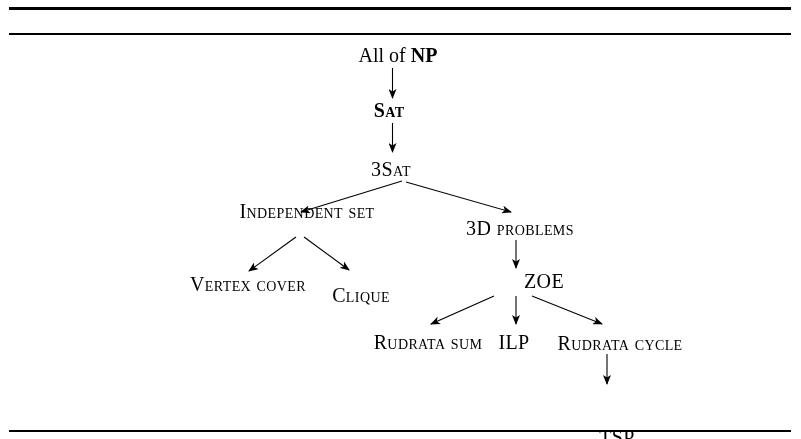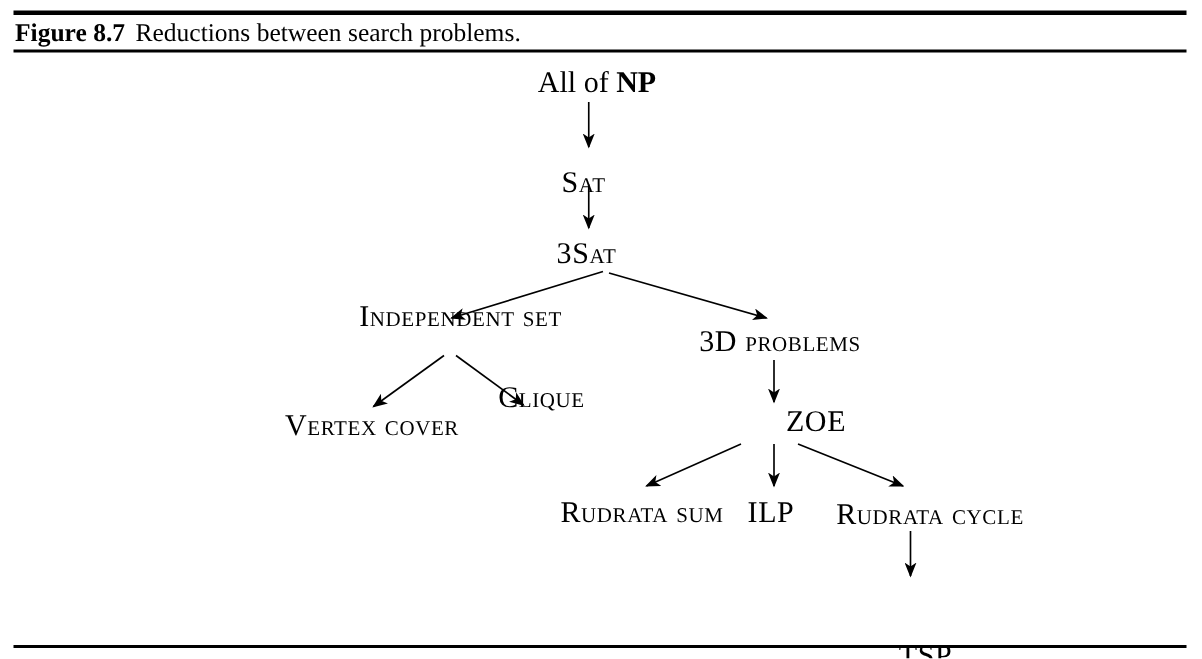--- a/index.html
+++ b/index.html
@@ -59,23 +59,20 @@
     letter-spacing: 0.4px;
   }
 </style>
 </head>
 <body>
 
 <div class="page">
 
   <div class="rule rule-top"></div>
 
-  <div class="caption">
-    <span class="fig-label">Figure 8.7</span><span class="fig-text">Reductions between search problems.</span>
-  </div>
 
   <div class="rule rule-caption"></div>
 
   <div class="diagram">
     <svg id="edges" class="edges-layer" width="801" height="439" viewBox="0 0 801 439">
       <defs>
         <marker id="arrowhead" viewBox="0 0 10 8" refX="9" refY="4" markerWidth="10" markerHeight="8" markerUnits="userSpaceOnUse" orient="auto">
           <path d="M0,0 L10,4 L0,8 L2.6,4 Z" fill="#000000"></path>
         </marker>
       </defs>
@@ -86,26 +83,26 @@
         <line x1="296" y1="237" x2="249" y2="271" stroke="#000000" stroke-width="1.1" marker-end="url(#arrowhead)"></line>
         <line x1="304" y1="237" x2="349" y2="270" stroke="#000000" stroke-width="1.1" marker-end="url(#arrowhead)"></line>
         <line x1="516" y1="240" x2="516" y2="268" stroke="#000000" stroke-width="1.1" marker-end="url(#arrowhead)"></line>
         <line x1="494" y1="296" x2="431" y2="324" stroke="#000000" stroke-width="1.1" marker-end="url(#arrowhead)"></line>
         <line x1="516" y1="296" x2="516" y2="324" stroke="#000000" stroke-width="1.1" marker-end="url(#arrowhead)"></line>
         <line x1="532" y1="296" x2="602" y2="324" stroke="#000000" stroke-width="1.1" marker-end="url(#arrowhead)"></line>
         <line x1="607" y1="354" x2="607" y2="384" stroke="#000000" stroke-width="1.1" marker-end="url(#arrowhead)"></line>
       </svg>
     <div id="nodes">
         <div class="node" style="left: 398px; top: 55px;"><span>All of </span><span style="font-weight: bold;">NP</span></div>
-        <div class="node smallcaps" style="left: 389px; top: 122px;"><span>Sat</span></div>
+        <div class="node smallcaps" style="left: 389px; top: 110px; font-weight: bold;"><span>Sat</span></div>
         <div class="node smallcaps" style="left: 391px; top: 169px; text-align: right;"><span>3Sat</span></div>
         <div class="node smallcaps" style="left: 307px; top: 211px;"><span>Independent set</span></div>
         <div class="node smallcaps" style="left: 520px; top: 228px;"><span>3D problems</span></div>
         <div class="node smallcaps" style="left: 248px; top: 284px;"><span>Vertex cover</span></div>
-        <div class="node smallcaps" style="left: 361px; top: 265px;"><span>Clique</span></div>
+        <div class="node smallcaps" style="left: 361px; top: 295px;"><span>Clique</span></div>
         <div class="node smallcaps" style="left: 532px; top: 281px; margin-left: 12px;"><span>ZOE</span></div>
         <div class="node smallcaps" style="left: 428px; top: 342px;"><span>Rudrata sum</span></div>
         <div class="node smallcaps" style="left: 514px; top: 342px;"><span>ILP</span></div>
         <div class="node smallcaps" style="left: 620px; top: 343px; text-align: right;"><span>Rudrata cycle</span></div>
         <div class="node smallcaps" style="left: 617px; top: 400px; margin-top: 37px;"><span>TSP</span></div>
       </div>
   </div>
 
   <div class="rule rule-bottom"></div>
 

